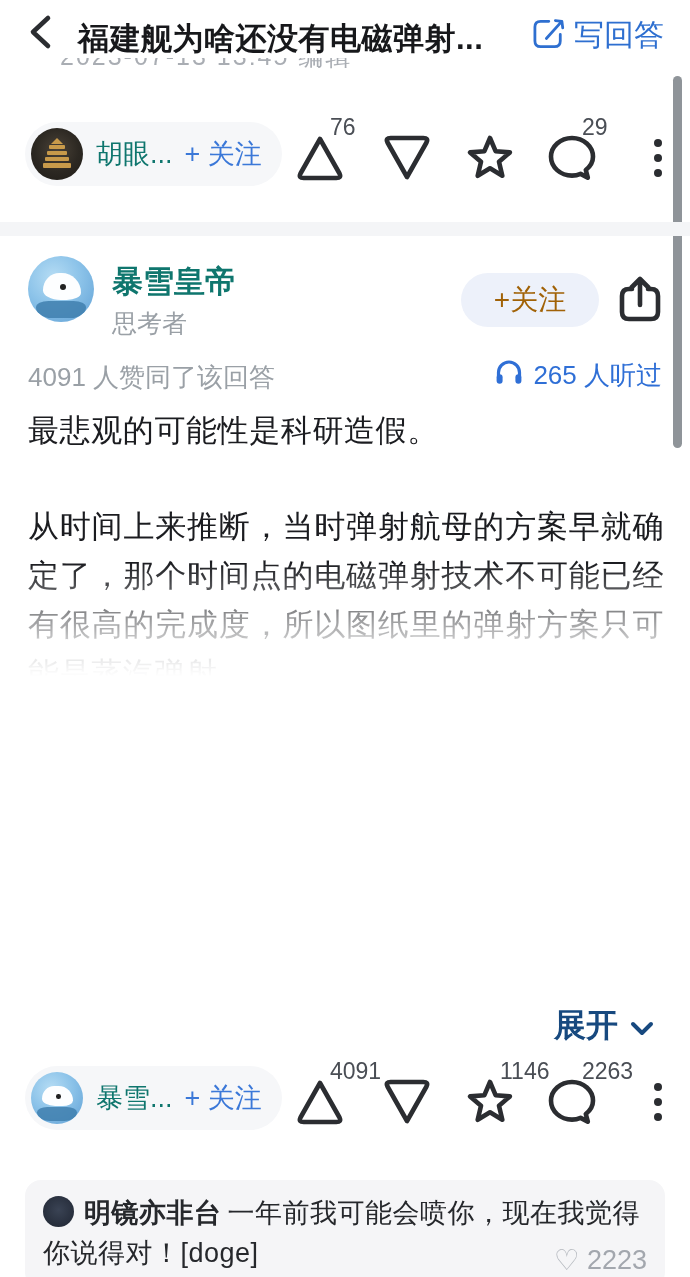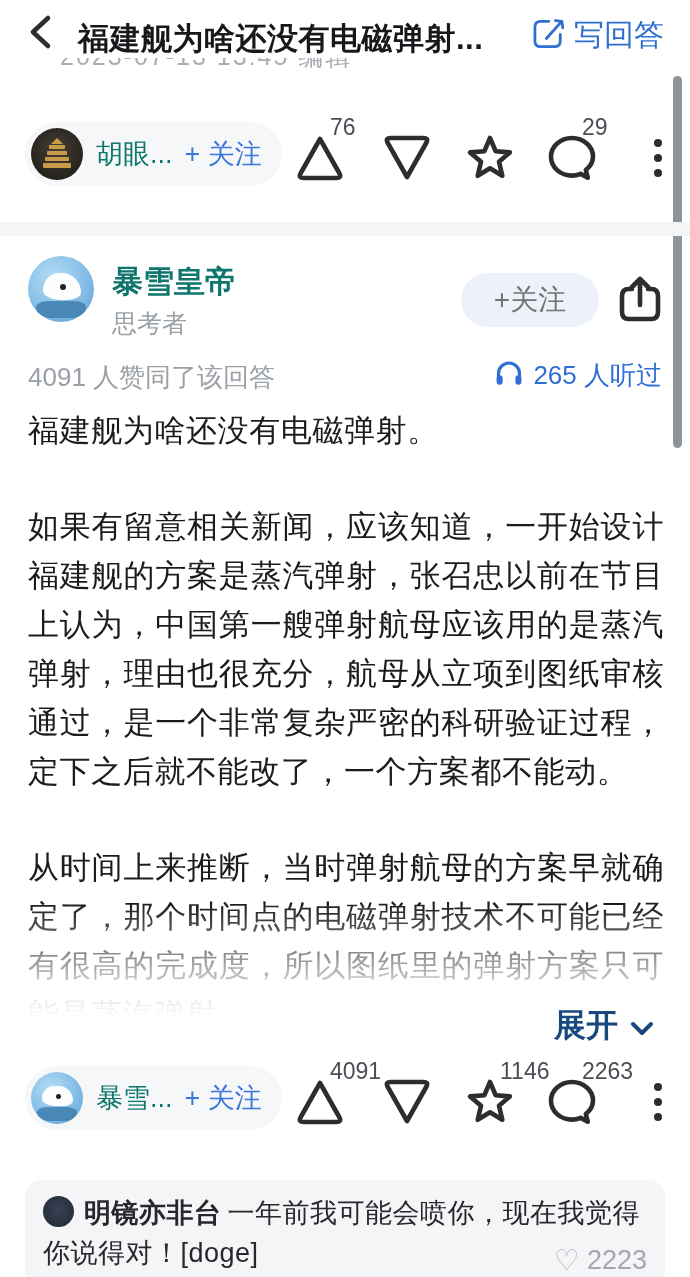--- a/index.html
+++ b/index.html
@@ -47,25 +47,25 @@
   .dog-eye { position:absolute; left:48%; top:42%; width:9%; height:9%; background:#222; border-radius:50%; z-index:2; }
   
   .divider { position:absolute; left:0; right:0; top:222px; height:14px; background:#f4f5f7; }
   
   .answer-avatar { position:absolute; left:28px; top:256px; width:66px; height:66px; border-radius:50%; overflow:visible; }
   .answer-avatar .inner { position:absolute; inset:0; border-radius:50%; overflow:hidden; }
   .author-name { position:absolute; left:112px; top:261px; font-size:31px; font-weight:700; color:#0f766e; }
   .author-badge { position:absolute; left:112px; top:307px; font-size:25px; color:#9aa0a6; }
   .follow-pill { position:absolute; left:461px; top:273px; width:138px; height:54px; border-radius:27px;
     background:#edf1fa; display:flex; align-items:center; justify-content:center;
-    color:#737373; font-size:28px; cursor:pointer; }
+    color:#a16207; font-size:28px; cursor:pointer; }
   .share-btn { position:absolute; left:614px; top:271px; width:52px; height:56px; cursor:pointer; }
   
   .agree-text { position:absolute; left:28px; top:360px; font-size:26px; color:#9aa0a6; }
-  .listen-group { position:absolute; right:28px; top:358px; display:flex; align-items:center; gap:9px; cursor:pointer; }
+  .listen-group { position:absolute; right:28px; top:358px; display:flex; align-items:flex-start; gap:9px; cursor:pointer; }
   .listen-text { font-size:26px; color:#2f6fd6; }
   
   .answer-body { position:absolute; left:28px; top:406px; width:636px; }
   .answer-body p { font-size:31px; line-height:49px; letter-spacing:0.6px; color:#1b1c20; margin:0 0 47px; text-align:justify; }
   .fade-wrap { height:178px; overflow:hidden;
     -webkit-mask-image:linear-gradient(180deg,#000 34%,rgba(0,0,0,.55) 60%,rgba(0,0,0,.16) 82%,rgba(0,0,0,0) 98%);
     mask-image:linear-gradient(180deg,#000 34%,rgba(0,0,0,.55) 60%,rgba(0,0,0,.16) 82%,rgba(0,0,0,0) 98%); }
   .fade-wrap p { margin:0; }
   .expand-btn { position:absolute; right:36px; top:1004px; display:flex; align-items:center; gap:12px;
     color:#17497f; font-size:32px; font-weight:700; cursor:pointer; z-index:5; }
@@ -183,22 +183,21 @@
       <svg width="30" height="29" viewBox="0 0 30 29">
         <path d="M4.5 18 V14.5 a10.5 10.5 0 0 1 21 0 V18" fill="none" stroke="#2f6fd6" stroke-width="3.2" stroke-linecap="round"></path>
         <rect x="2.6" y="16.2" width="6" height="9.6" rx="3" fill="#2f6fd6"></rect>
         <rect x="21.4" y="16.2" width="6" height="9.6" rx="3" fill="#2f6fd6"></rect>
       </svg>
     </span>
     <span class="listen-text">265 人听过</span>
   </div>
 
   <div class="answer-body">
-    <p>福建舰为啥还没有电磁弹射。</p>
-    <p>如果有留意相关新闻，应该知道，一开始设计福建舰的方案是蒸汽弹射，张召忠以前在节目上认为，中国第一艘弹射航母应该用的是蒸汽弹射，理由也很充分，航母从立项到图纸审核通过，是一个非常复杂严密的科研验证过程，定下之后就不能改了，一个方案都不能动。</p>
+    <p>最悲观的可能性是科研造假。</p>
     <div class="fade-wrap">
       <p>从时间上来推断，当时弹射航母的方案早就确定了，那个时间点的电磁弹射技术不可能已经有很高的完成度，所以图纸里的弹射方案只可能是蒸汽弹射</p>
     </div>
   </div>
 
   <div class="expand-btn">
     <span>展开</span>
     <span>
       <svg width="24" height="16" viewBox="0 0 24 16">
           <path d="M3 3 L12 12 L21 3" fill="none" stroke="#17497f" stroke-width="4" stroke-linecap="round" stroke-linejoin="round"></path>

